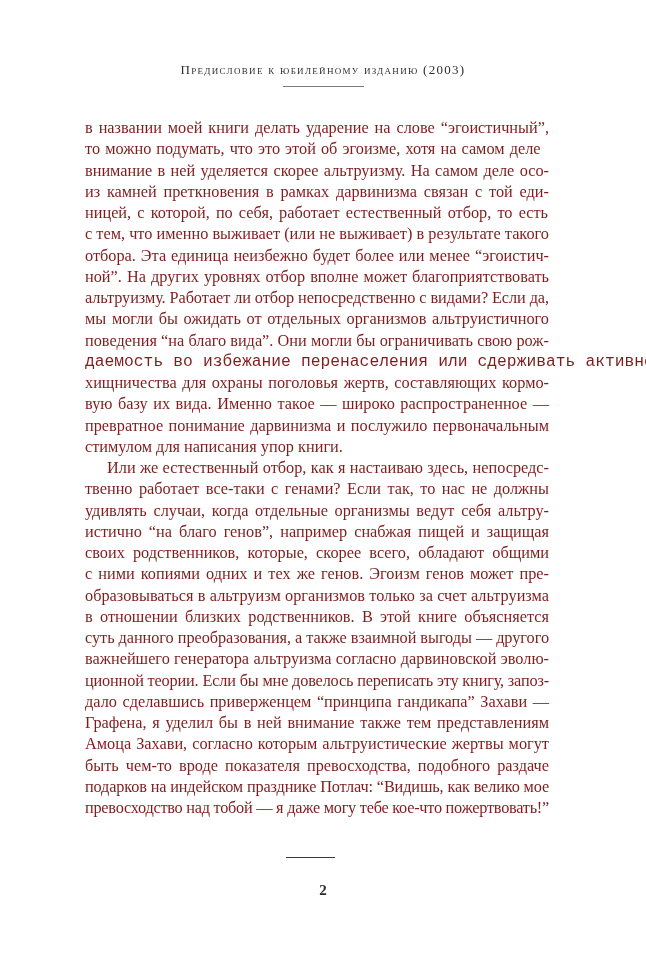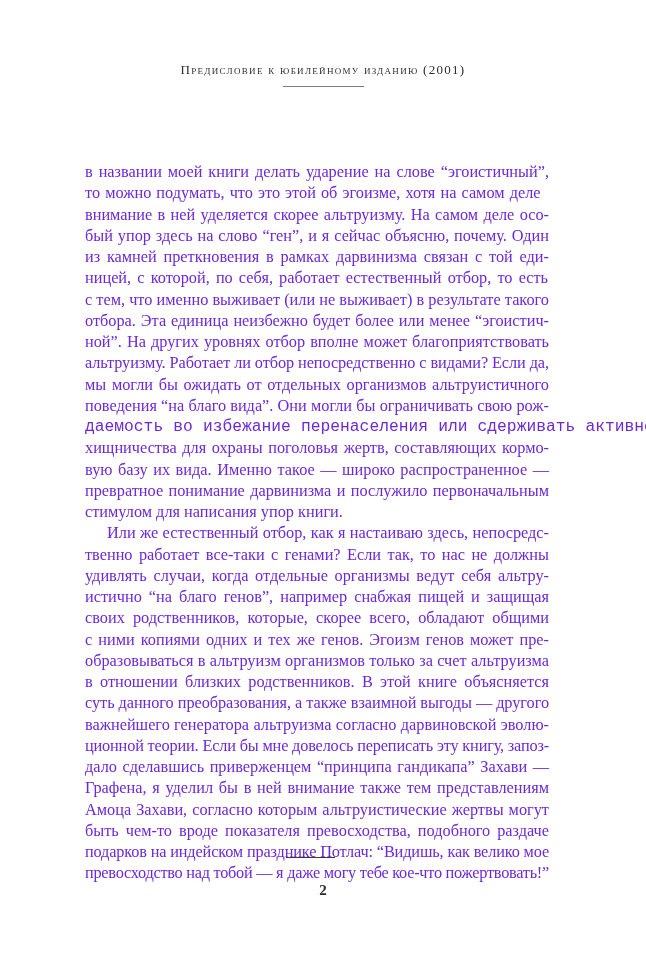--- a/index.html
+++ b/index.html
@@ -41,22 +41,21 @@
       height: 1px;
       background: #7a7a7a;
     }
     .body-text {
       position: absolute;
       top: 117px;
       left: 85px;
       width: 464px;
       font-size: 16.3px;
       line-height: 21.25px;
-      color: #6d28d9;
-      margin-top: 44px;
+      color: #7f1d1d;
     }
     .line {
       display: block;
       white-space: nowrap;
       text-align: justify;
       text-align-last: justify;
       height: 21.25px;
     }
     .line.last {
       text-align-last: left;
@@ -81,29 +80,28 @@
       font-size: 15px;
       font-weight: bold;
       color: #2b2b2b;
     }
   </style>
 </head>
 <body>
 
 <div class="page">
 
-  <div class="running-head">Предисловие к юбилейному изданию (2001)</div>
+  <div class="running-head">Предисловие к юбилейному изданию (2003)</div>
   <div class="head-rule"></div>
 
   <div class="body-text">
     <div class="paragraph">
       <span class="line" style="white-space: nowrap; word-spacing: 1.88867px; text-align: left; text-align-last: left;">в названии моей книги делать ударение на слове “эгоистичный”,</span>
       <span class="line" style="white-space: nowrap; word-spacing: 1.02557px; text-align: left; text-align-last: left;">то можно подумать, что это этой об эгоизме, хотя на самом деле</span>
       <span class="line" style="white-space: nowrap; word-spacing: 1.28299px; text-align: left; text-align-last: left;">внимание в ней уделяется скорее альтруизму. На самом деле осо-</span>
-      <span class="line" style="white-space: nowrap; word-spacing: 0.825284px; text-align: left; text-align-last: left;">бый упор здесь на слово “ген”, и я сейчас объясню, почему. Один</span>
       <span class="line" style="white-space: nowrap; word-spacing: 2.69097px; text-align: left; text-align-last: left;">из камней преткновения в рамках дарвинизма связан с той еди-</span>
       <span class="line" style="white-space: nowrap; word-spacing: 2.06076px; text-align: left; text-align-last: left;">ницей, с которой, по себя, работает естественный отбор, то есть</span>
       <span class="line" style="white-space: nowrap; word-spacing: 0.0390625px; text-align: left; text-align-last: left;">с тем, что именно выживает (или не выживает) в результате такого</span>
       <span class="line" style="white-space: nowrap; word-spacing: 0.867188px; text-align: left; text-align-last: left;">отбора. Эта единица неизбежно будет более или менее “эгоистич-</span>
       <span class="line" style="white-space: nowrap; word-spacing: 1.00223px; text-align: left; text-align-last: left;">ной”. На других уровнях отбор вполне может благоприятствовать</span>
       <span class="line" style="white-space: nowrap; letter-spacing: -0.0847168px; text-align: left; text-align-last: left;">альтруизму. Работает ли отбор непосредственно с видами? Если да,</span>
       <span class="line" style="white-space: nowrap; word-spacing: 1.57366px; text-align: left; text-align-last: left;">мы могли бы ожидать от отдельных организмов альтруистичного</span>
       <span class="line" style="white-space: nowrap; word-spacing: 0.104167px; text-align: left; text-align-last: left;">поведения “на благо вида”. Они могли бы ограничивать свою рож-</span>
       <span class="line" style="white-space: nowrap; word-spacing: 0.348958px; text-align: right; text-align-last: left; font-family: Liberation Mono, monospace;">даемость во избежание перенаселения или сдерживать активность</span>
       <span class="line" style="white-space: nowrap; word-spacing: 1.49479px; text-align: left; text-align-last: left;">хищничества для охраны поголовья жертв, составляющих кормо-</span>

